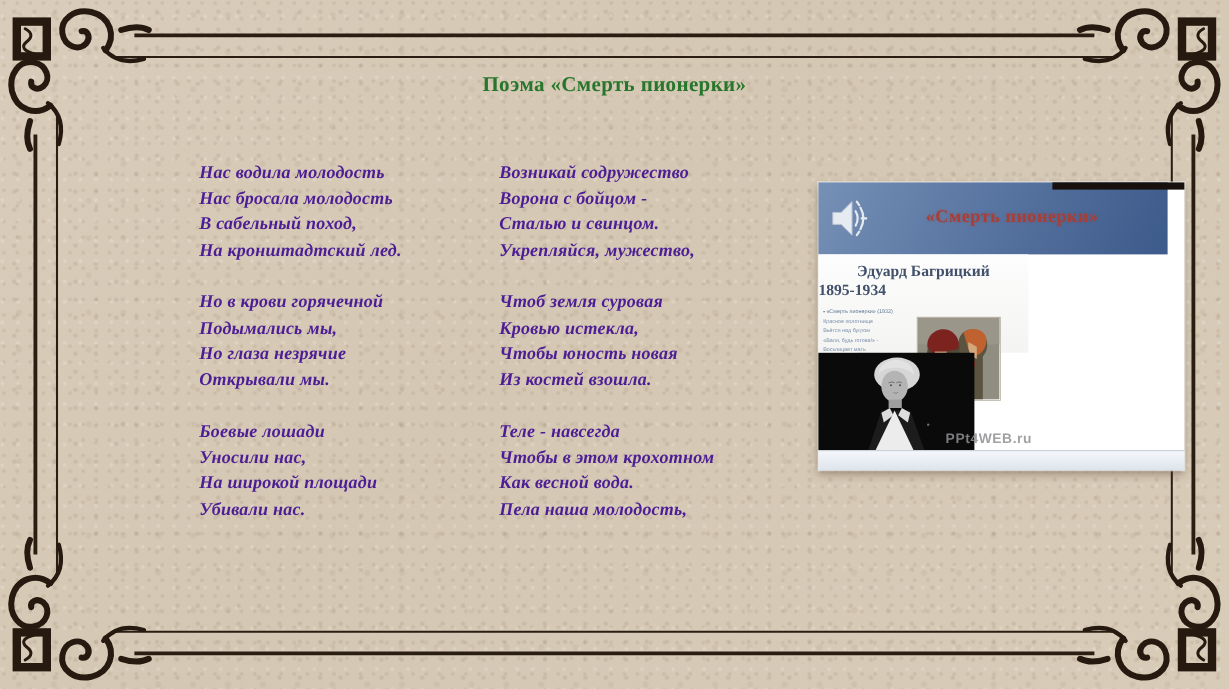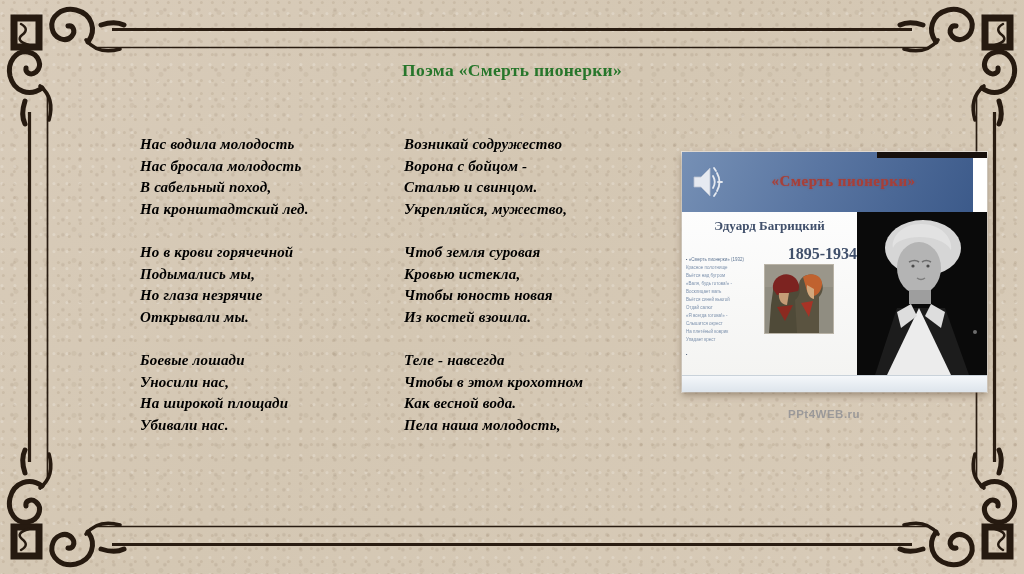--- a/index.html
+++ b/index.html
@@ -17,69 +17,69 @@
   }
   .frame-svg{position:absolute;left:0;top:0;width:1024px;height:574px;pointer-events:none;}
 
   .page-title{
     position:absolute;top:60px;left:0;width:1024px;text-align:center;
     font-weight:bold;font-size:17.5px;letter-spacing:.3px;color:#27762b;
   }
 
   .poem-col{position:absolute;top:134px;}
   .poem-col.c1{left:140px;}
-  .poem-col.c2{left:404px;}
+  .poem-col.c2{left:390px;}
   .stanza{margin:0 0 22px 0;}
   .poem-line{
     font-style:italic;font-weight:bold;font-size:15px;line-height:21.5px;
-    color:#000000;letter-spacing:.2px;white-space:nowrap;
+    color:#4c1d95;letter-spacing:.2px;white-space:nowrap;margin-left:26px;
   }
 
   
   .video{
     position:absolute;left:682px;top:152px;width:305px;height:240px;
     background:#ffffff;box-shadow:0 3px 7px rgba(80,60,40,.45), 0 0 0 1px rgba(255,255,255,.55);
     cursor:pointer;
   }
   .vid-darkstrip{position:absolute;right:0;top:0;width:110px;height:6px;background:#17100c;z-index:4;}
   .vid-header{
     position:absolute;left:0;top:0;width:291px;height:60px;
     background:linear-gradient(115deg,#7690b5 0%,#5a76a2 45%,#3c5a8a 100%);
   }
   .vid-title{
     position:absolute;left:40px;right:8px;top:21px;text-align:center;
     font-weight:bold;font-size:15px;letter-spacing:.5px;color:#a73f38;
     text-shadow:0 0 2px rgba(167,63,56,.55);white-space:nowrap;
   }
   .speaker{position:absolute;left:9px;top:13px;width:32px;height:34px;}
-  .vid-body{position:absolute;left:0;top:60px;width:305px;height:163px;display:flex;}
+  .vid-body{position:absolute;left:0;top:60px;width:305px;height:163px;display:flex;flex-direction:column;}
   .slide-left{
     position:relative;width:175px;height:163px;
     background:linear-gradient(#fdfdfd,#f4f4f2);
   }
   .slide-title{
     margin-top:6px;text-align:center;font-weight:bold;font-size:13px;color:#41506b;
     font-family:"Liberation Serif", serif;
   }
-  .slide-years{margin-top:11px;text-align:right;font-weight:bold;font-size:16px;color:#41506b;}
+  .slide-years{margin-top:0;text-align:left;font-weight:bold;font-size:13px;color:#41506b;}
   .bullets{
     position:absolute;left:4px;top:44px;width:122px;
     transform:scale(0.64);transform-origin:top left;
     font-family:"Liberation Sans", sans-serif;font-size:7px;line-height:12.5px;
     color:#7b90ac;white-space:nowrap;
   }
   .bullets .b-first{color:#5f7694;}
   .b-mark{font-size:6px;margin-right:2px;color:#4a5a74;}
   .b-tail{margin-top:10px;}
   .painting{position:absolute;left:83px;top:53px;width:68px;height:68px;box-shadow:0 0 0 1px #b9b3a6;}
   .photo{position:relative;width:130px;height:163px;background:#0a0a0a;}
   .watermark{
     position:absolute;left:106px;top:208px;z-index:5;
     font-family:"Liberation Sans", sans-serif;font-weight:bold;font-size:11.5px;
-    color:rgba(145,145,148,.85);letter-spacing:.5px;margin-top:48px;
+    color:rgba(145,145,148,.85);letter-spacing:.5px;
   }
   .vid-footer{
     position:absolute;left:0;top:223px;width:305px;height:17px;
     background:linear-gradient(#f4f7fa,#dde4eb);border-top:1px solid #c9d2da;box-sizing:border-box;
   }
 </style>
 </head>
 <body>
 
 <svg class="frame-svg" viewBox="0 0 1024 574" xmlns="http://www.w3.org/2000/svg">

